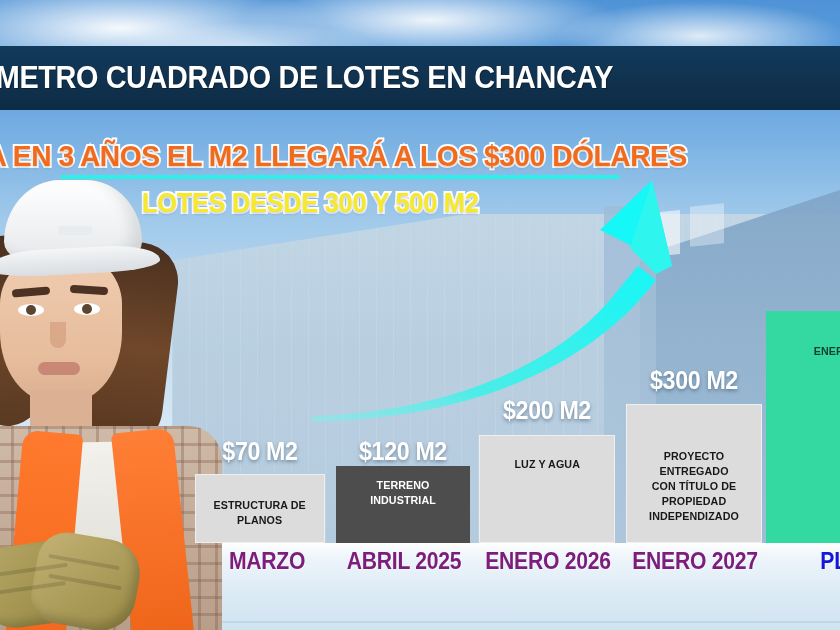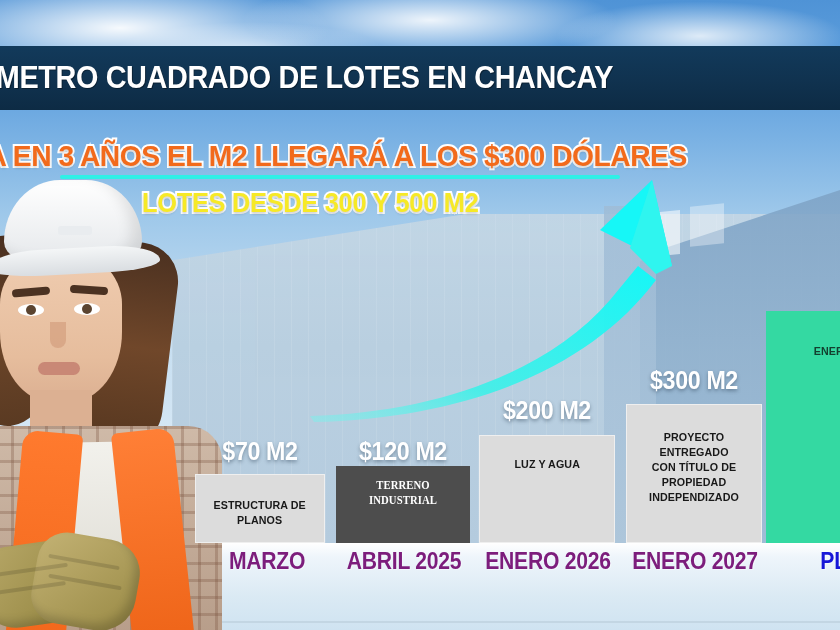--- a/index.html
+++ b/index.html
@@ -264,21 +264,21 @@
             <div>ESTRUCTURA  DE</div>
             <div>PLANOS</div>
           </div>
         </div>
       </div>
       <div class="axis-label purple" style="left: 195px; top: 548px; width: 144px;">
         <div>MARZO</div>
       </div>
       <div class="price" style="left: 336px; top: 437px; width: 134px;">$120 M2</div>
       <div class="bar" style="left: 336px; top: 466px; width: 134px; height: 77px; background: rgb(77, 77, 77);">
-        <div class="bar-body" style="padding-top: 12px; font-family: Liberation Serif, serif;">
+        <div class="bar-body" style="padding-top: 12px;">
           <div class="bar-inner-label" style="color: rgb(255, 255, 255);">
             <div>TERRENO INDUSTRIAL</div>
           </div>
         </div>
       </div>
       <div class="axis-label purple" style="left: 330px; top: 548px; width: 148px;">
         <div>ABRIL 2025</div>
       </div>
       <div class="price" style="left: 479px; top: 396px; width: 136px;">$200 M2</div>
       <div class="bar" style="left: 479px; top: 435px; width: 136px; height: 108px; background: rgb(220, 220, 220); box-shadow: rgba(255, 255, 255, 0.55) 0px 0px 0px 1px inset;">
@@ -286,21 +286,21 @@
           <div class="bar-inner-label" style="color: rgb(24, 24, 24);">
             <div>LUZ Y AGUA</div>
           </div>
         </div>
       </div>
       <div class="axis-label purple" style="left: 473px; top: 548px; width: 150px;">
         <div>ENERO 2026</div>
       </div>
       <div class="price" style="left: 626px; top: 366px; width: 136px;">$300 M2</div>
       <div class="bar" style="left: 626px; top: 404px; width: 136px; height: 139px; background: rgb(220, 220, 220); box-shadow: rgba(255, 255, 255, 0.55) 0px 0px 0px 1px inset;">
-        <div class="bar-body" style="padding-top: 26px;">
+        <div class="bar-body" style="padding-top: 26px; align-items: center;">
           <div class="bar-inner-label" style="color: rgb(24, 24, 24);">
             <div>PROYECTO ENTREGADO</div>
             <div>CON TÍTULO DE</div>
             <div>PROPIEDAD</div>
             <div>INDEPENDIZADO</div>
           </div>
         </div>
       </div>
       <div class="axis-label purple" style="left: 620px; top: 548px; width: 150px;">
         <div>ENERO 2027</div>

